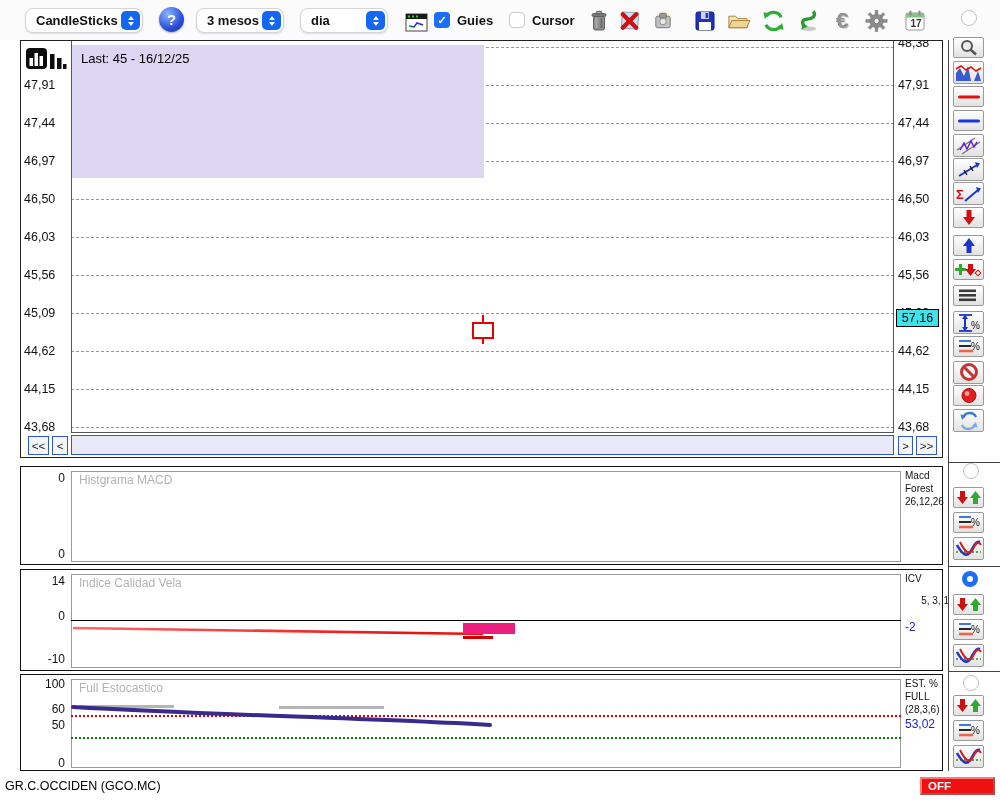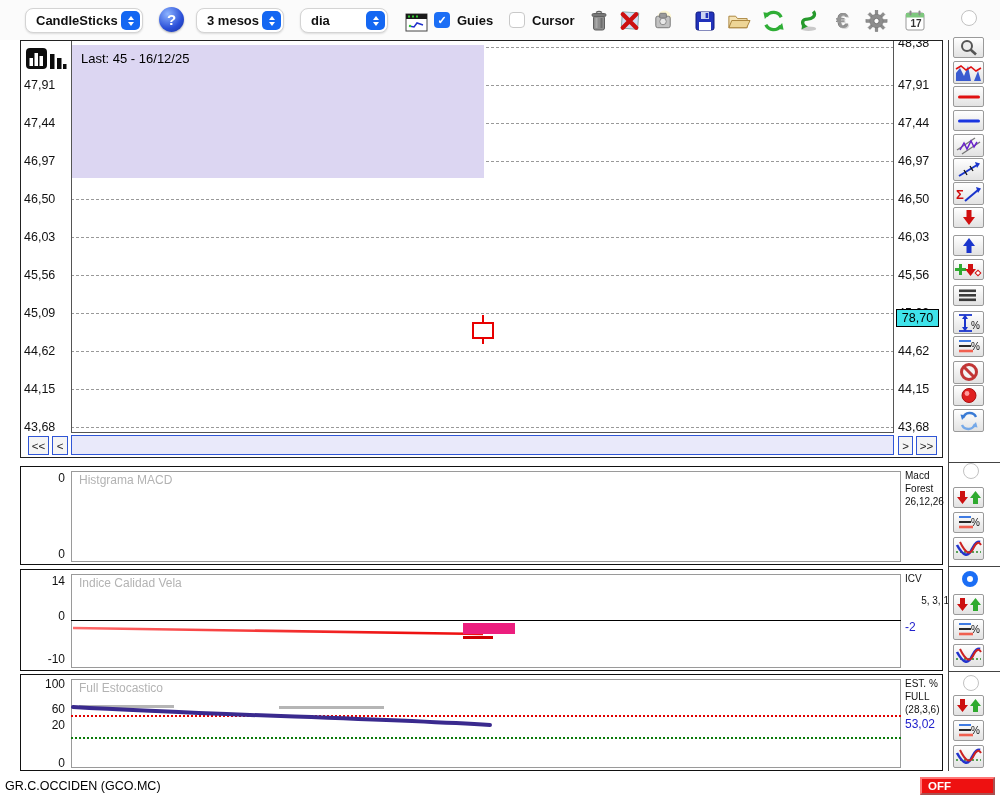--- a/index.html
+++ b/index.html
@@ -246,21 +246,21 @@
   <div class="ylab right abs" style="top:74px">47,44</div>
   <div class="ylab right abs" style="top:112px">46,97</div>
   <div class="ylab right abs" style="top:150px">46,50</div>
   <div class="ylab right abs" style="top:188px">46,03</div>
   <div class="ylab right abs" style="top:226px">45,56</div>
   <div class="ylab right abs" style="top:264px">45,09</div>
   <div class="ylab right abs" style="top:302px">44,62</div>
   <div class="ylab right abs" style="top:340px">44,15</div>
   <div class="ylab right abs" style="top:378px">43,68</div>
 
-  <div id="price-tag" class="abs">78,70</div>
+  <div id="price-tag" class="abs">57,16</div>
 
   <div class="wick abs" style="top:274px;height:8px;"></div>
   <div id="candle" class="abs"></div>
   <div class="wick abs" style="top:297px;height:6px;"></div>
 
   <div id="sb-track" class="abs"></div>
   <div class="sb-btn abs" style="left:7px;width:21px;">&lt;&lt;</div>
   <div class="sb-btn abs" style="left:31px;width:16px;">&lt;</div>
   <div class="sb-btn abs" style="left:877px;width:15px;">&gt;</div>
   <div class="sb-btn abs" style="left:895px;width:21px;">&gt;&gt;</div>
@@ -297,21 +297,21 @@
   <div class="rtext abs" style="top:2px;">ICV</div>
   <div class="rtext abs" style="top:24px;text-align:right;">5, 3, 1</div>
   <div class="rval abs" style="top:50px;">-2</div>
 </div>
 
 <div class="panel abs" style="top:674px;height:97px;">
   <div class="inner-box abs" style="height:89px;"></div>
   <div class="panel-title abs">Full Estocastico</div>
   <div class="pax abs" style="top:2px;">100</div>
   <div class="pax abs" style="top:27px;">60</div>
-  <div class="pax abs" style="top:43px;">20</div>
+  <div class="pax abs" style="top:43px;">50</div>
   <div class="pax abs" style="top:81px;">0</div>
   <div class="abs" style="left:50px;top:40px;width:830px;border-top:2px dotted #e00000;"></div>
   <div class="abs" style="left:50px;top:62px;width:830px;border-top:2px dotted #0a7a0a;"></div>
   <div class="abs" style="left:58px;top:30px;width:95px;height:3px;background:#b5b5b5;"></div>
   <div class="abs" style="left:258px;top:31px;width:105px;height:3px;background:#b5b5b5;"></div>
   <svg class="abs" style="left:50px;top:28px;" width="445" height="28">
     <path d="M2,4 C140,12 300,15 419,22" fill="none" stroke="#3a2a8e" stroke-width="4" stroke-linecap="round"></path>
   </svg>
   <div class="rtext abs" style="top:2px;">EST. %</div>
   <div class="rtext abs" style="top:15px;">FULL</div>

